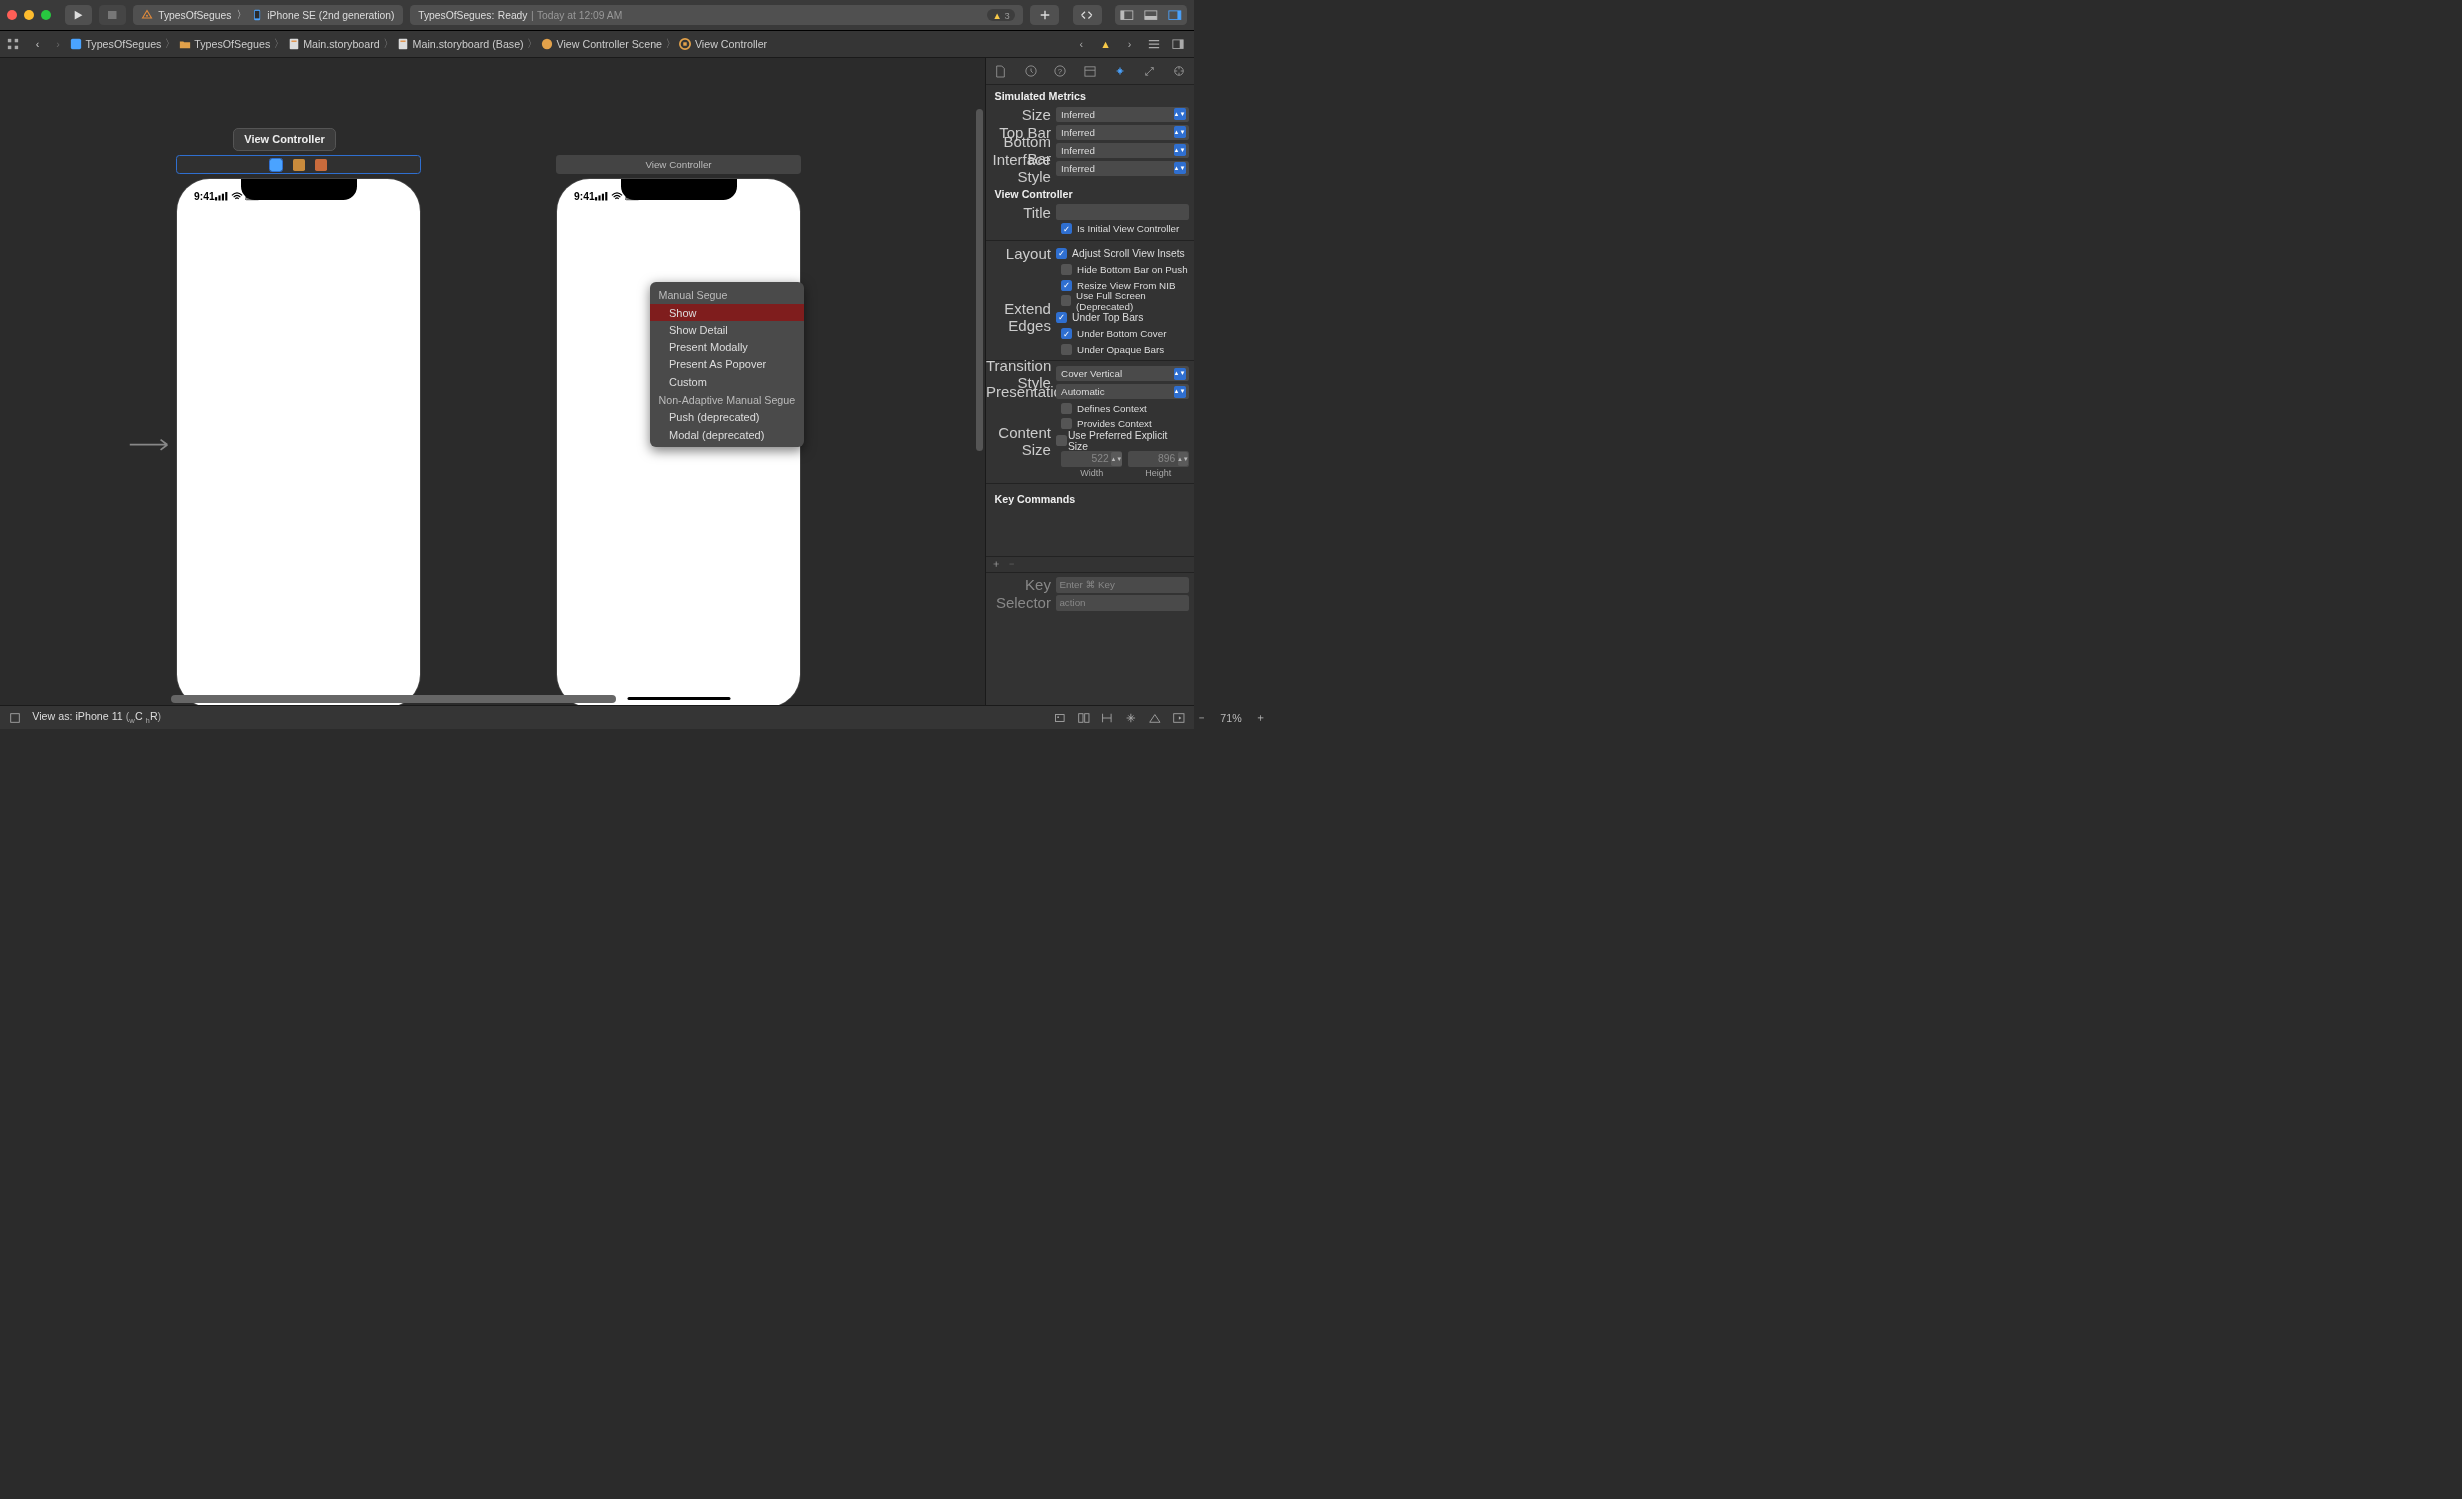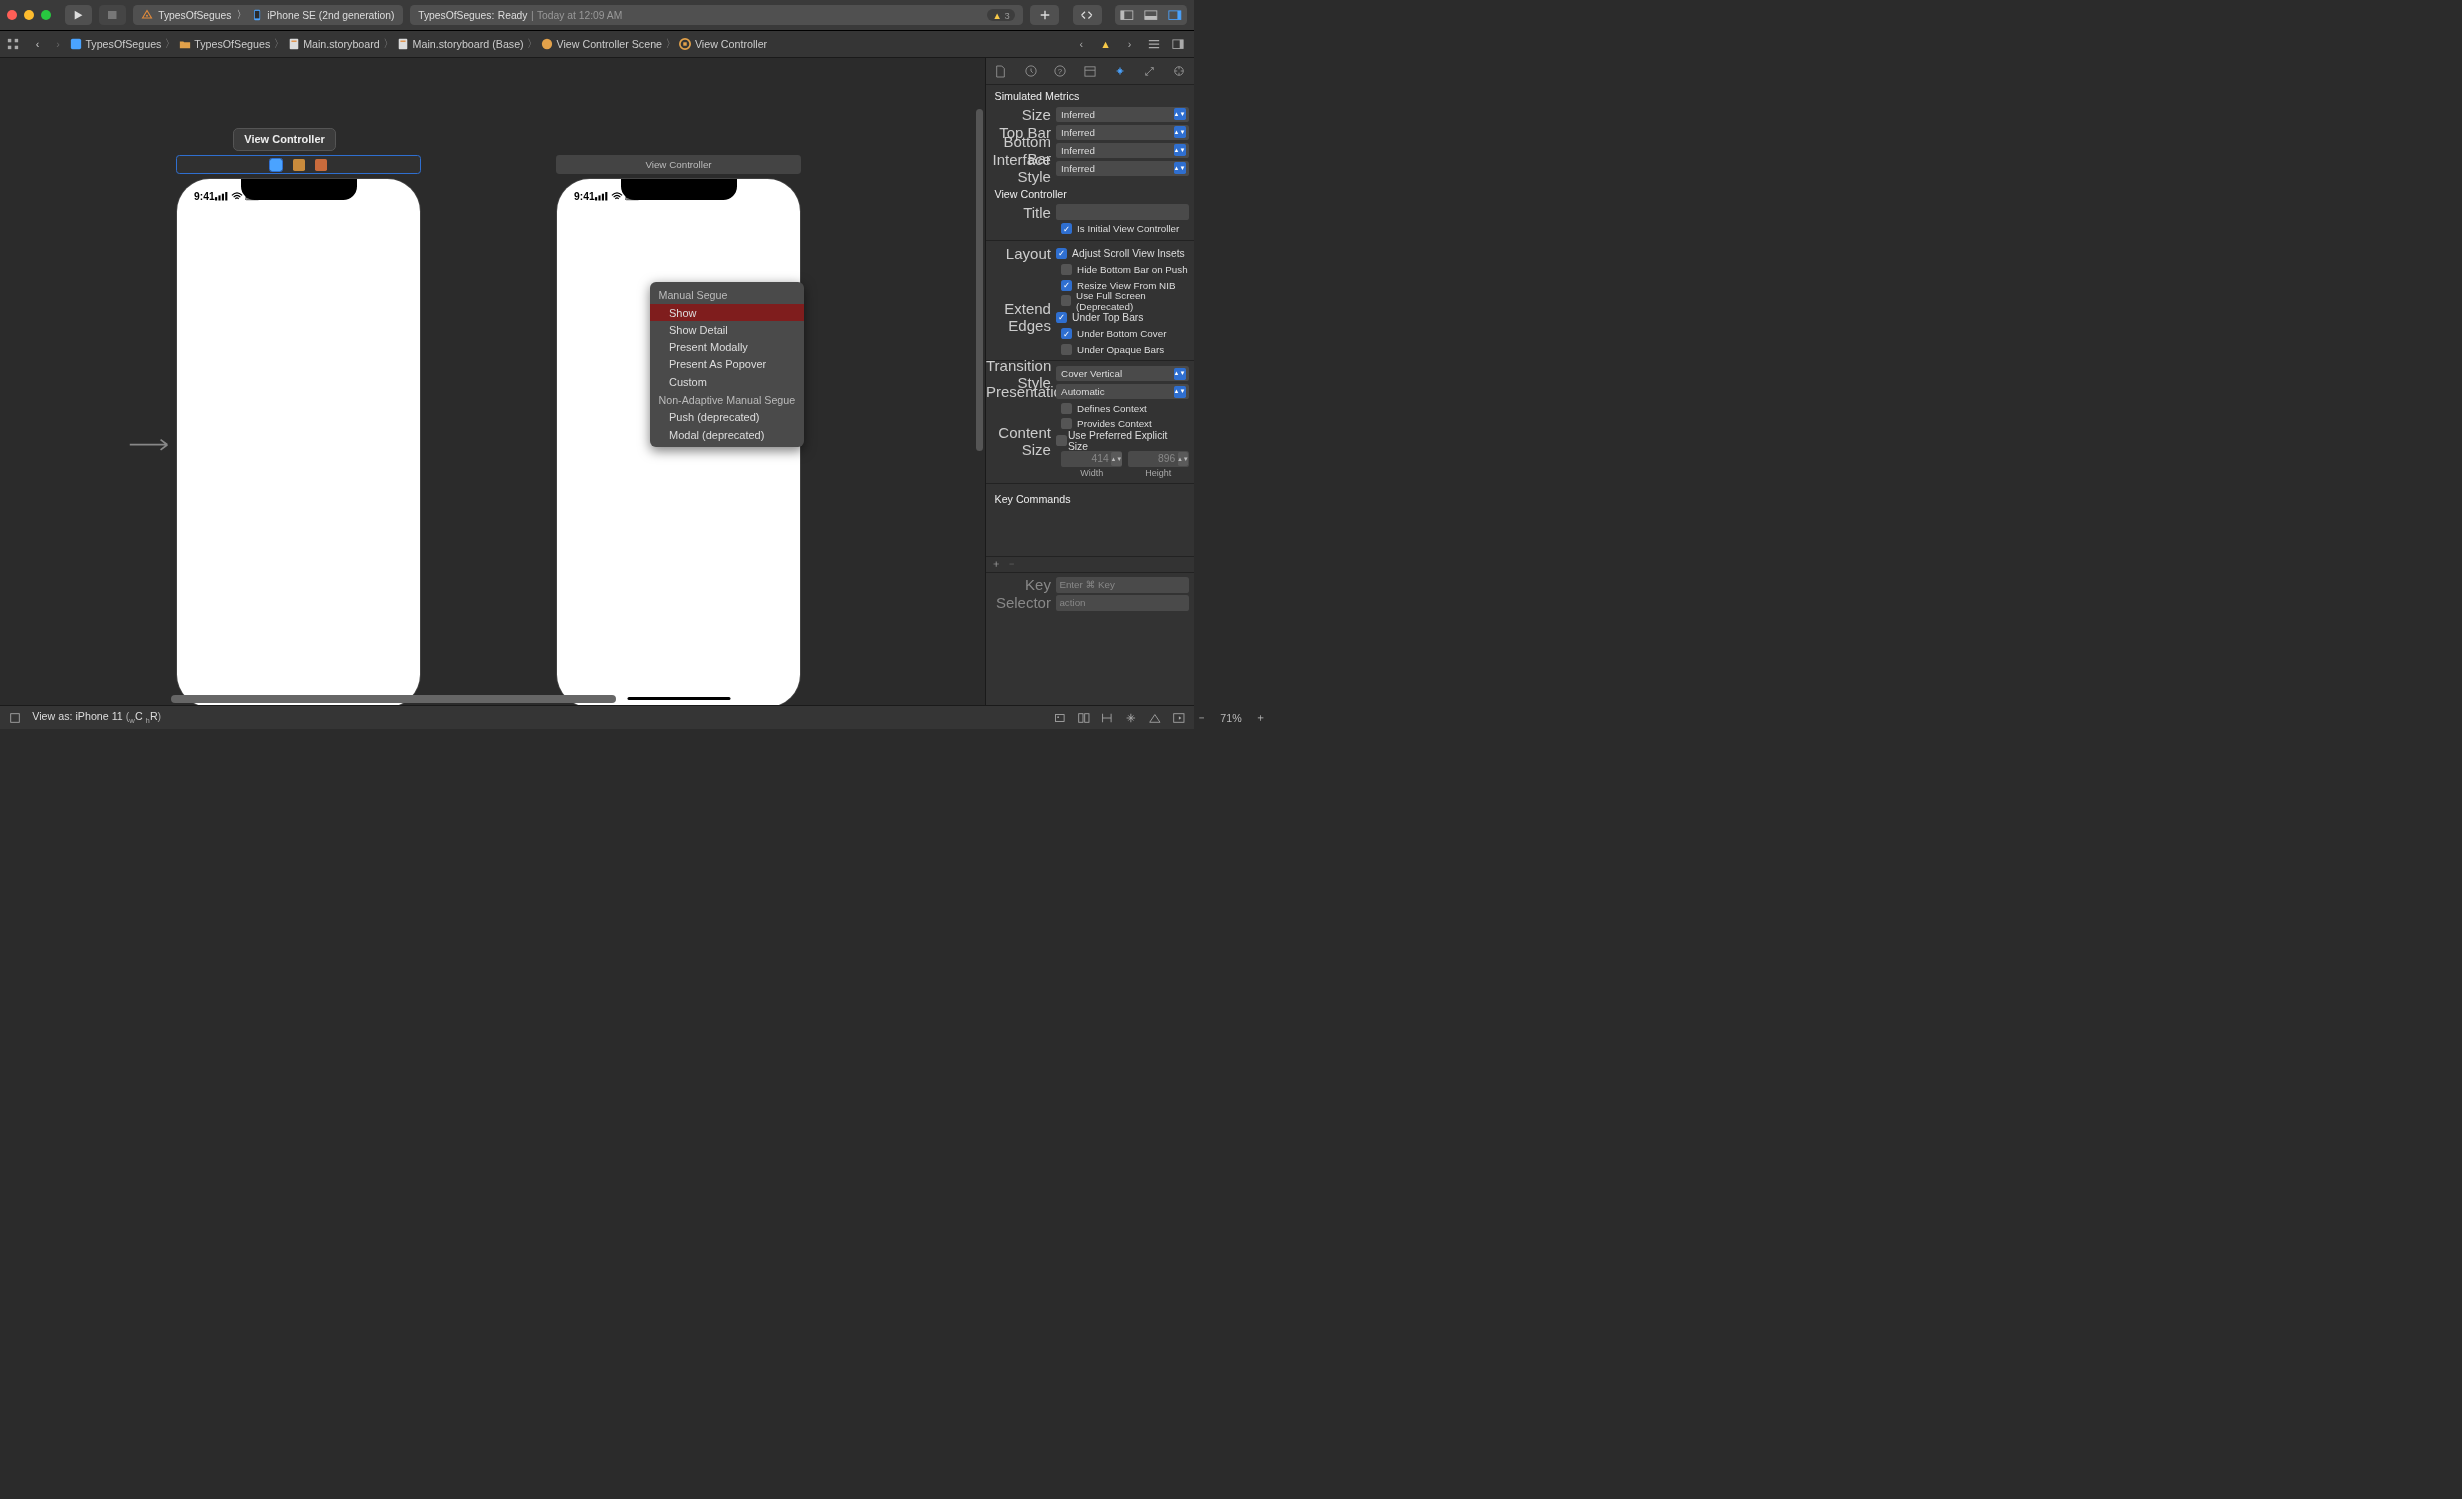--- a/index.html
+++ b/index.html
@@ -80,21 +80,21 @@
 .segue-menu .hdr { padding:3.4px 8.5px; font-size:10.7px; color:#bbb; }
 .segue-menu .item { padding:2.6px 8.5px 2.6px 19px; }
 .segue-menu .item.sel { background:#7f1d1d; }
 
 
 .inspector { width:209px; background:#333; border-left:0.9px solid #1a1a1a; display:flex; flex-direction:column; font-size:10.3px; }
 .insp-tabs { height:27px; background:#353535; border-bottom:0.9px solid #222; display:flex; align-items:center; justify-content:space-around; }
 .insp-tabs .it { width:20.5px; height:20.5px; display:flex;align-items:center;justify-content:center; color:#999; border-radius:3.4px; }
 .insp-tabs .it.active { color:#4aa3ff; }
 .insp-body { flex:1; overflow:auto; }
-.sect-hdr { font-weight:400; font-size:10.7px; color:#eee; padding:5.1px 8.5px 3.4px; }
+.sect-hdr { font-weight:700; font-size:10.7px; color:#eee; padding:5.1px 8.5px 3.4px; }
 .row { display:flex; align-items:center; height:18px; padding:0 5.1px 0 0; }
 .row .lbl { width:70px; text-align:right; padding-right:5.1px; color:#ccc; font-size:15px; }
 .row .ctl { flex:1; }
 .popup { background:#4a4a4a; height:15.4px; border-radius:2.6px; display:flex; align-items:center; padding:0 3.4px 0 5.1px; font-size:9.8px; color:#ddd; position:relative; justify-content:space-between; }
 .popup .arrows { width:12px; height:12px; background:#2f6fd0; border-radius:1.7px; display:flex;flex-direction:column;align-items:center;justify-content:center; font-size:6px; line-height:5.1px; color:#fff; }
 .textfield { background:#4a4a4a; height:15.4px; border-radius:2.6px; padding:0 3.4px; font-size:9.8px; color:#ddd; display:flex;align-items:center; }
 .chk-row { display:flex; align-items:center; height:15.4px; padding-left: 75px; gap:5.1px; font-size:9.8px; color:#ddd; }
 .chk { width:11px; height:11px; border-radius:2.6px; background:#555; display:flex;align-items:center;justify-content:center; font-size:8.5px; color:#fff; }
 .chk.on { background:#2f6fd0; }
 .size-pair { display:flex; gap:5.1px; padding:1.7px 5.1px 0 75px; }
@@ -535,21 +535,21 @@
       <div class="row">
           <div class="lbl">Content Size</div>
           <div class="ctl" style="display:flex;align-items:center;gap:1px">
             <div class="chk"></div>
             <span>Use Preferred Explicit Size</span>
           </div>
         </div>
       <div class="size-pair">
         <div class="sp">
           <div class="spv">
-              <span>414</span>
+              <span>522</span>
               <div class="step">▲▼</div>
             </div>
           <div class="splbl">Width</div>
         </div>
         <div class="sp">
           <div class="spv">
               <span>896</span>
               <div class="step">▲▼</div>
             </div>
           <div class="splbl">Height</div>

